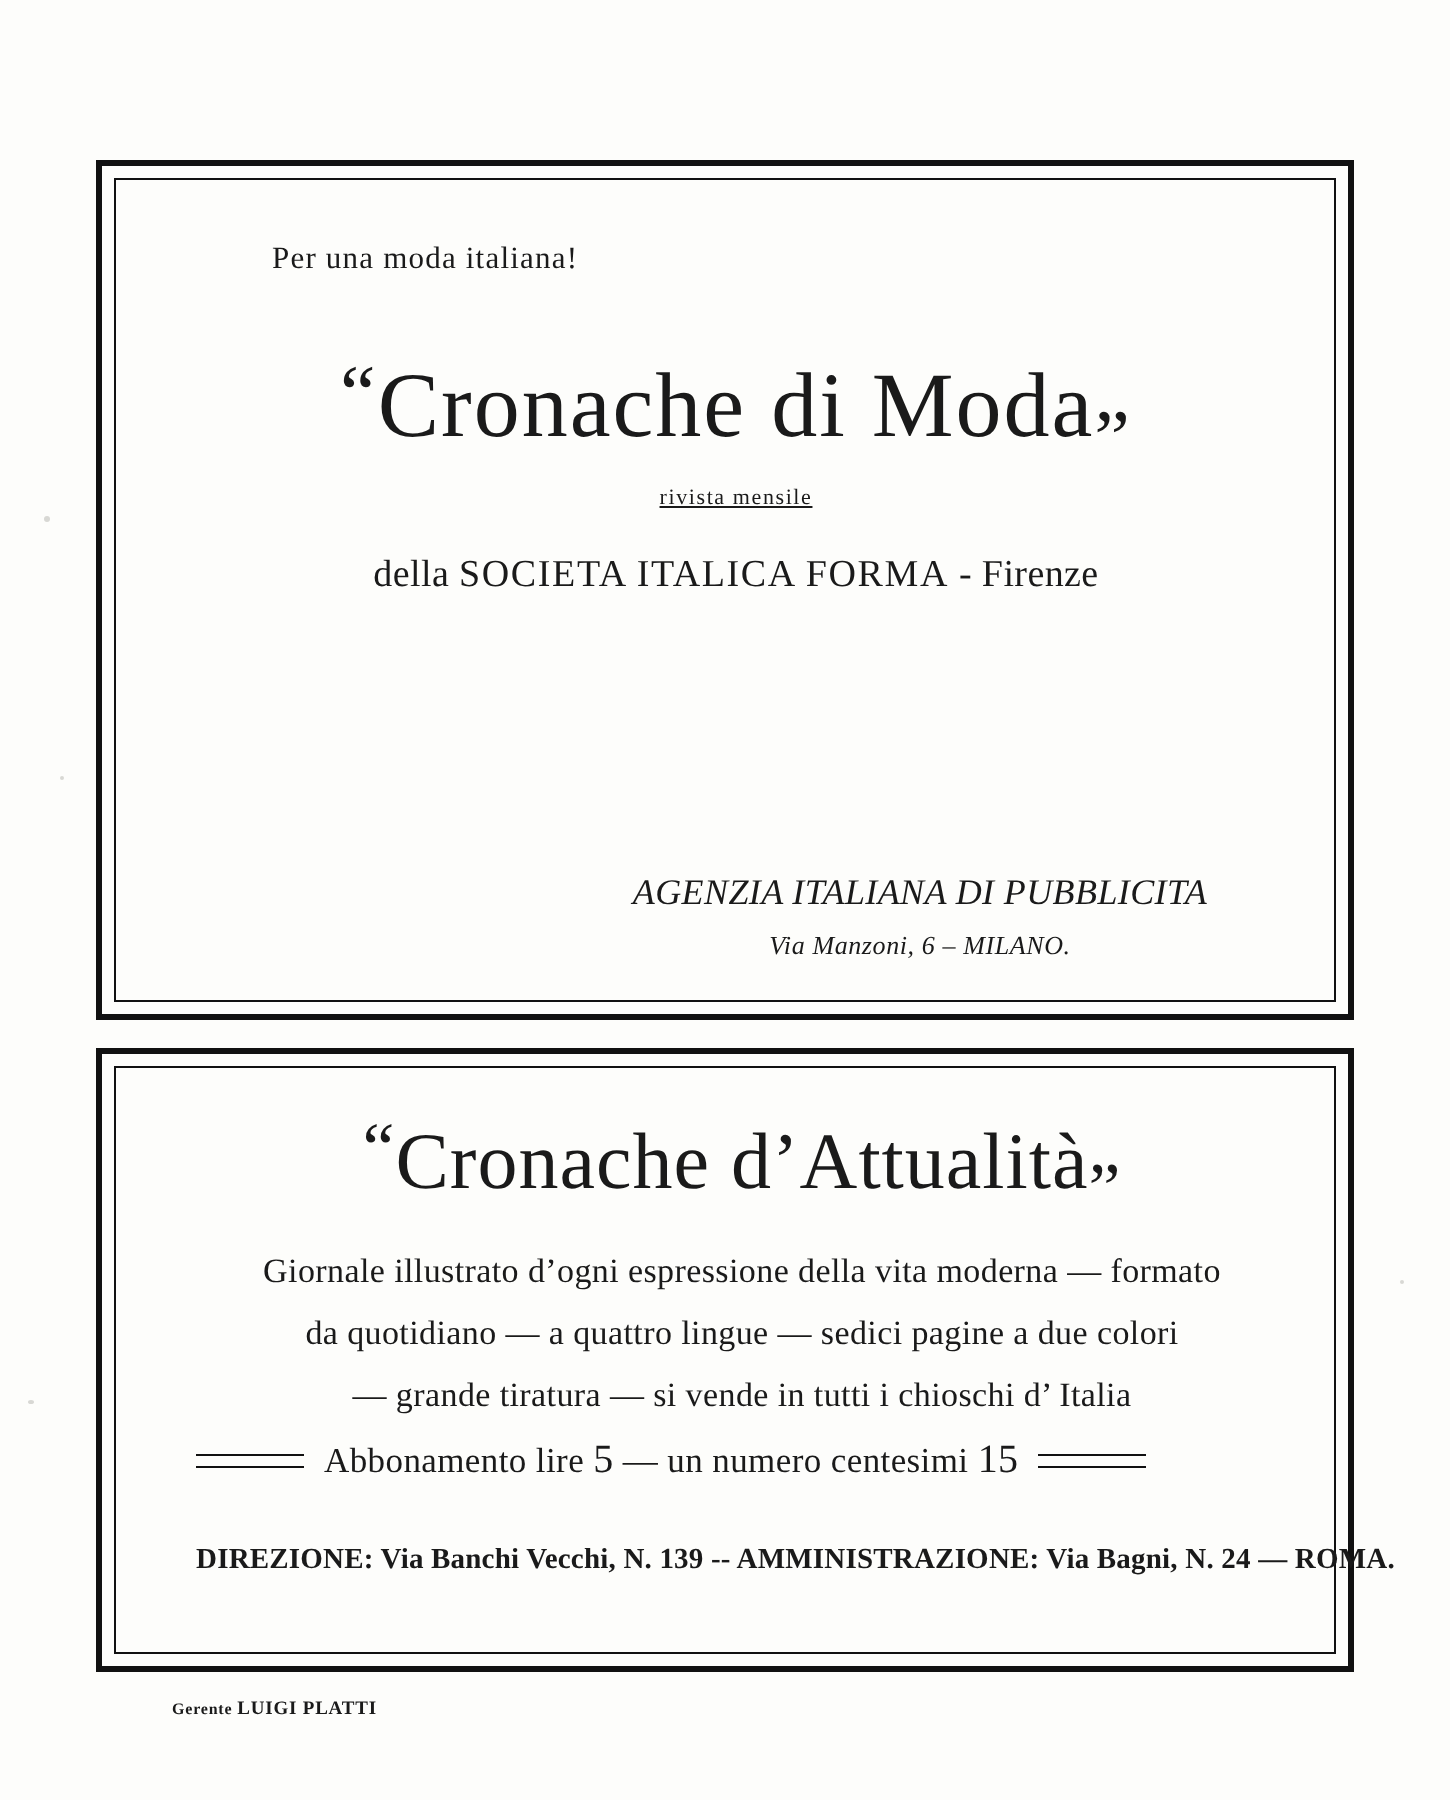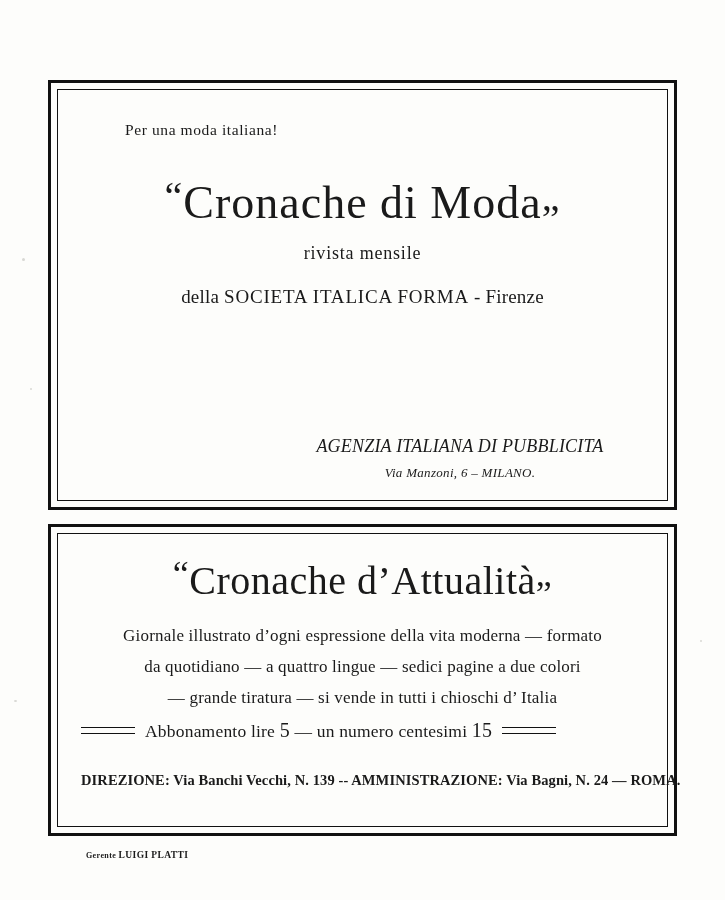--- a/index.html
+++ b/index.html
@@ -41,20 +41,21 @@
     position: absolute;
     inset: 6px;
     border: 1px solid #111;
     box-sizing: border-box;
   }
   .ad1-content {
     position: absolute;
     inset: 0;
     padding: 38px 42px 18px 42px;
     box-sizing: border-box;
+    margin-left: 11px;
   }
   .kicker {
     font-size: 15.5px;
     letter-spacing: 0.6px;
     margin-left: 32px;
   }
   .title1 {
     text-align: center;
     font-size: 46px;
     letter-spacing: 1px;
@@ -64,23 +65,24 @@
   .title1 .quoteopen,
   .title1 .quoteclose {
     font-size: 40px;
     vertical-align: 8px;
   }
   .title1 .maintext {
     font-weight: normal;
   }
   .sub1 {
     text-align: center;
-    font-size: 18px;
+    font-size: 11px;
     letter-spacing: 0.8px;
     margin-top: 14px;
+    text-decoration: underline;
   }
   .sub2 {
     text-align: center;
     font-size: 19px;
     margin-top: 22px;
     letter-spacing: 0.2px;
   }
   .sub2 .caps {
     letter-spacing: 0.8px;
   }
@@ -123,20 +125,21 @@
     position: absolute;
     inset: 6px;
     border: 1px solid #111;
     box-sizing: border-box;
   }
   .ad2-content {
     position: absolute;
     inset: 0;
     padding: 26px 30px 0 30px;
     box-sizing: border-box;
+    margin-left: 17px;
   }
   .title2 {
     text-align: center;
     font-size: 40px;
     letter-spacing: 0.5px;
     white-space: nowrap;
   }
   .title2 .quoteopen,
   .title2 .quoteclose {
     font-size: 36px;

